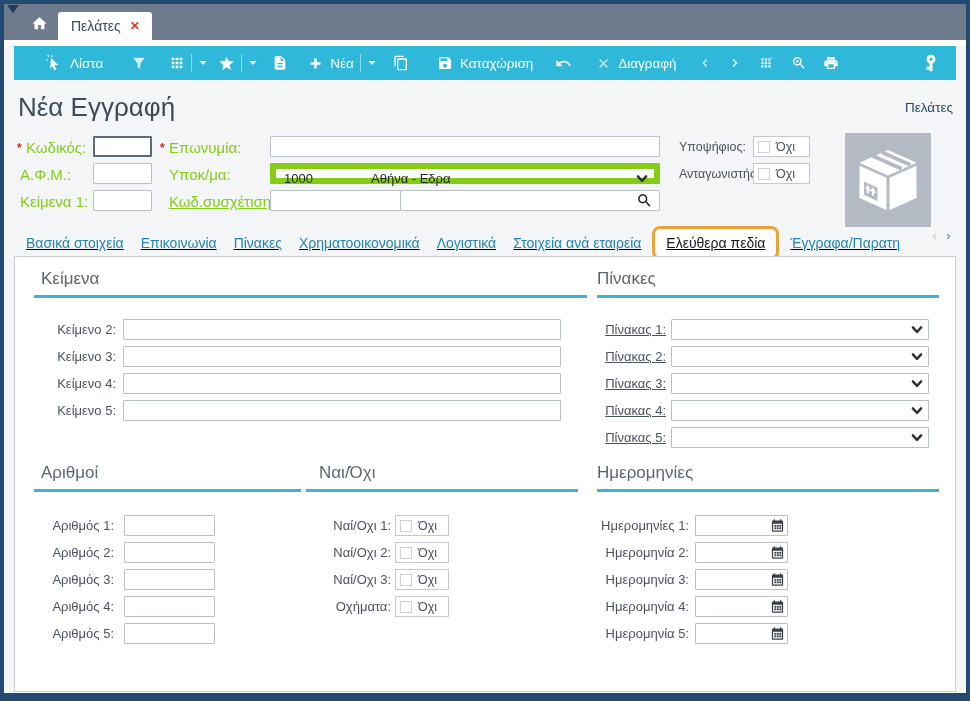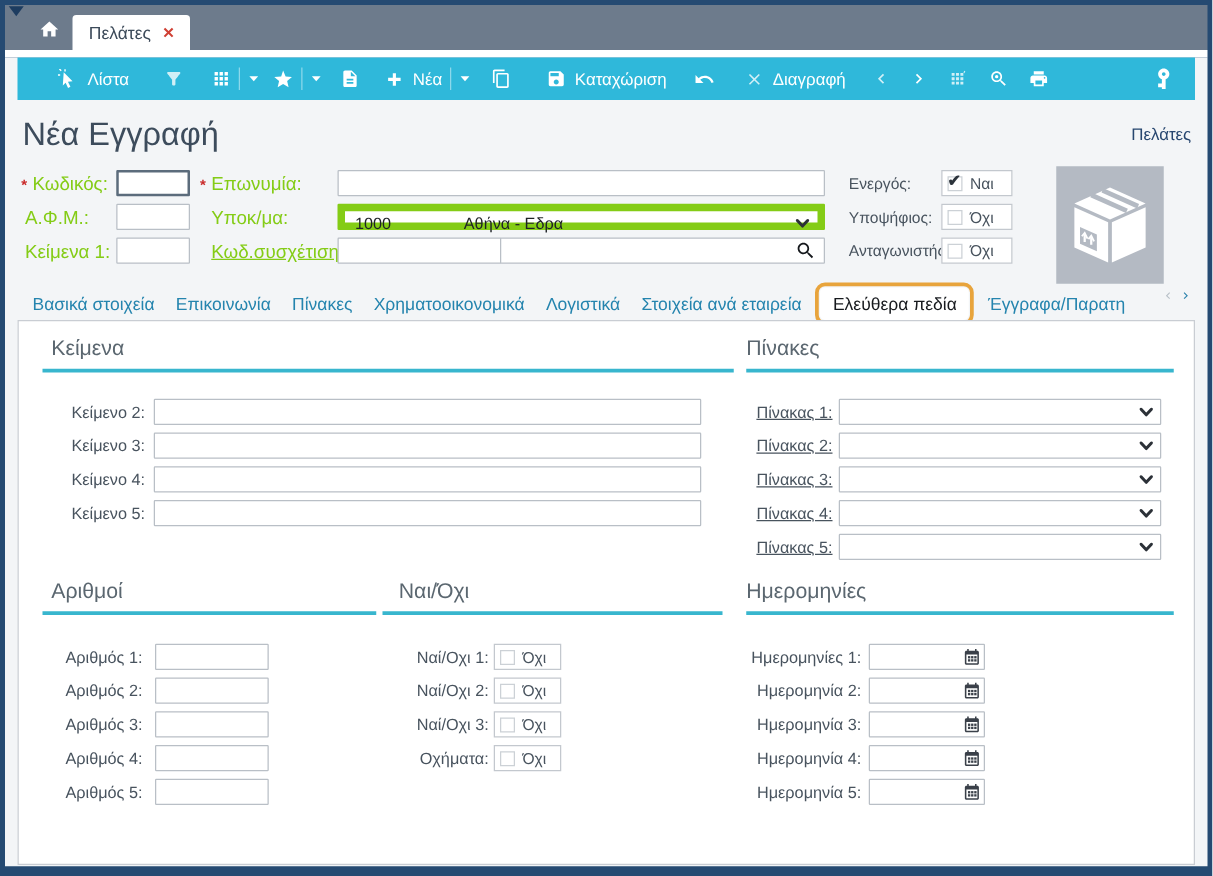--- a/index.html
+++ b/index.html
@@ -47,21 +47,21 @@
   .flag-lbl{width:74px;font-size:12.5px;color:#48535e;white-space:nowrap;}
   .flag-box{width:57px;height:21px;border:1px solid #c3c8ce;background:#fff;display:flex;align-items:center;
     padding-left:4px;gap:6px;cursor:pointer;}
   .cb{position:relative;width:12px;height:12px;border:1px solid #ccd1d6;background:#fff;flex:none;}
   .check{display:none;position:absolute;top:-5px;left:-1px;color:#2c333b;font-size:13px;font-weight:bold;}
   .flag-row.checked .check, .bool-row.checked .check{display:block;}
   .flag-val{font-size:12.5px;color:#48535e;}
   .package{position:absolute;left:845px;top:133px;width:86px;height:94px;background:#b4bac3;
     display:flex;align-items:center;justify-content:center;}
   
-  .tabs{position:absolute;left:24px;top:229px;height:27px;display:flex;align-items:center;gap:13px;}
+  .tabs{position:absolute;left:24px;top:229px;height:27px;display:flex;align-items:center;gap:13px;text-decoration:underline;}
   .tab{font-size:14px;color:#2484ae;white-space:nowrap;cursor:pointer;padding:4px 2px;line-height:18px;}
   .tab.active{background:#fff;color:#16191d;padding:4px 10px;border-radius:3px;}
   .tab.highlighted{outline:3px solid #e8a43c;outline-offset:1px;border-radius:4px;}
   .tab-arrows{position:absolute;left:929px;top:231px;display:flex;gap:3px;}
   .tab-arrows svg{cursor:pointer;}
   
   .panel{position:absolute;left:14px;top:256px;width:942px;height:436px;background:#fff;border:1px solid #c9cdd3;}
   .sec-title{position:absolute;font-size:17px;color:#5b6770;white-space:nowrap;}
   .sec-line{position:absolute;height:3px;background:#38b6ce;}
   .rows{position:absolute;}
@@ -253,29 +253,20 @@
   <input class="tinput" style="left: 270px; top: 190px; width: 131px;">
   <input class="tinput" style="left: 400px; top: 190px; width: 260px; padding-right: 26px;">
   <span class="search-btn" style="left:636px;top:192px">
     <svg width="17" height="17" viewBox="0 0 24 24" fill="#15181c">
         <path d="M15.5 14h-.79l-.28-.27C15.41 12.59 16 11.11 16 9.5 16 5.91 13.09 3 9.5 3S3 5.91 3 9.5 5.91 16 9.5 16c1.61 0 3.09-.59 4.23-1.57l.27.28v.79l5 4.99L20.49 19l-4.99-5zm-6 0C7.01 14 5 11.99 5 9.5S7.01 5 9.5 5 14 7.01 14 9.5 11.99 14 9.5 14z"></path>
       </svg>
   </span>
 
   <div class="flags">
 
-      <div class="flag-row checked">
-        <span class="flag-lbl">Ενεργός:</span>
-        <span class="flag-box">
-          <span class="cb">
-            <span class="check">✔</span>
-          </span>
-          <span class="flag-val">Ναι</span>
-        </span>
-      </div>
 
       <div class="flag-row">
         <span class="flag-lbl">Υποψήφιος:</span>
         <span class="flag-box">
           <span class="cb"></span>
           <span class="flag-val">Όχι</span>
         </span>
       </div>
 
       <div class="flag-row">

